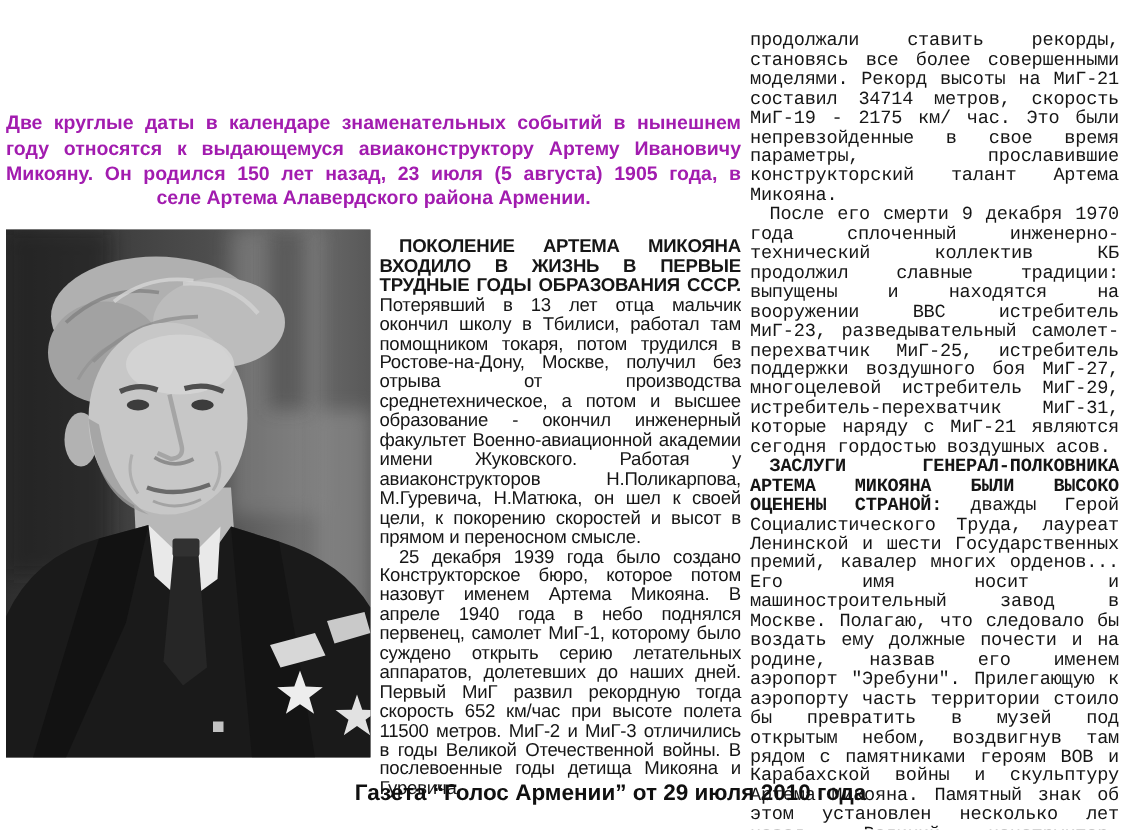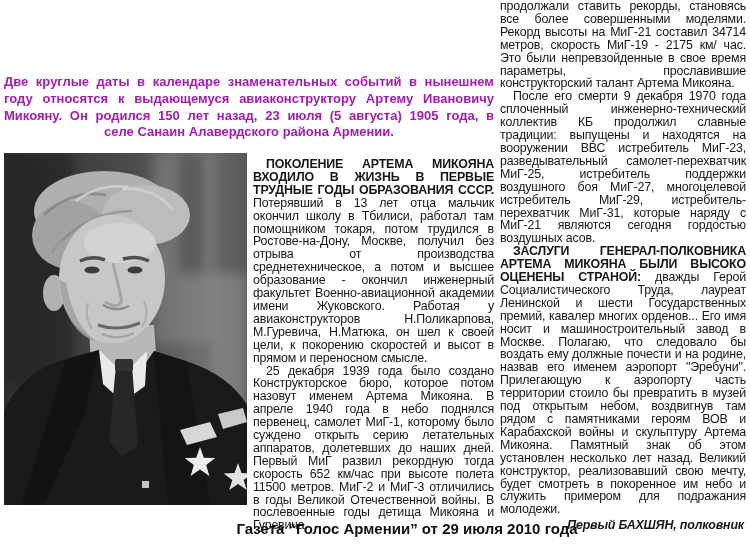--- a/index.html
+++ b/index.html
@@ -21,40 +21,40 @@
           font-size:13px; line-height:16.8px; color:#a21caf; }
   .lead-line { text-align:justify; text-align-last:justify; }
   .lead-line.center { text-align:center; text-align-last:center; }
   
   .photo { position:absolute; left:4px; top:153px; width:243px; height:352px; background:#444; }
   .photo svg { display:block; }
   
   .col { position:absolute; font-size:12.4px; line-height:12.9px; text-align:justify;
          letter-spacing:-0.15px; color:#161616; }
   .col-middle { left:253px; top:158px; width:241px; height:352px; }
-  .col-right  { left:500px; top:0;  width:246px; height:512px; }
+  .col-right  { left:500px; top:21px;  width:246px; height:512px;font-family:Liberation Mono, monospace; }
   .para { margin:0 0 0 0; }
   .para.indent { text-indent:13px; }
   .blead { font-weight:bold; }
   .signature { font-weight:bold; font-style:italic; text-align:right; margin-top:3px; padding-right:2px; }
   
   .caption { position:absolute; left:0; top:520px; width:750px; text-align:center;
              font-weight:bold; font-size:15px; color:#101010;margin-left:32px; }
 </style>
 </head>
 <body>
 
 <div class="page">
 
 
   <div class="lead">
     <div class="lead-line">Две круглые даты в календаре знаменательных событий в нынешнем</div>
     <div class="lead-line">году относятся к выдающемуся авиаконструктору Артему Ивановичу</div>
     <div class="lead-line">Микояну. Он родился 150 лет назад, 23 июля (5 августа) 1905 года, в</div>
-    <div class="lead-line center">селе Санаин Алавердского района Армении.</div>
+    <div class="lead-line center">селе Артема Алавердского района Армении.</div>
   </div>
 
   <div class="photo">
     <svg viewBox="0 0 243 352" width="243" height="352" xmlns="http://www.w3.org/2000/svg">
       <defs>
         <linearGradient id="bgGrad" x1="0" y1="0" x2="1" y2="0">
           <stop offset="0" stop-color="#2e2e2e"></stop>
           <stop offset="0.55" stop-color="#4d4d4d"></stop>
           <stop offset="0.8" stop-color="#6f6f6f"></stop>
           <stop offset="1" stop-color="#585858"></stop>

